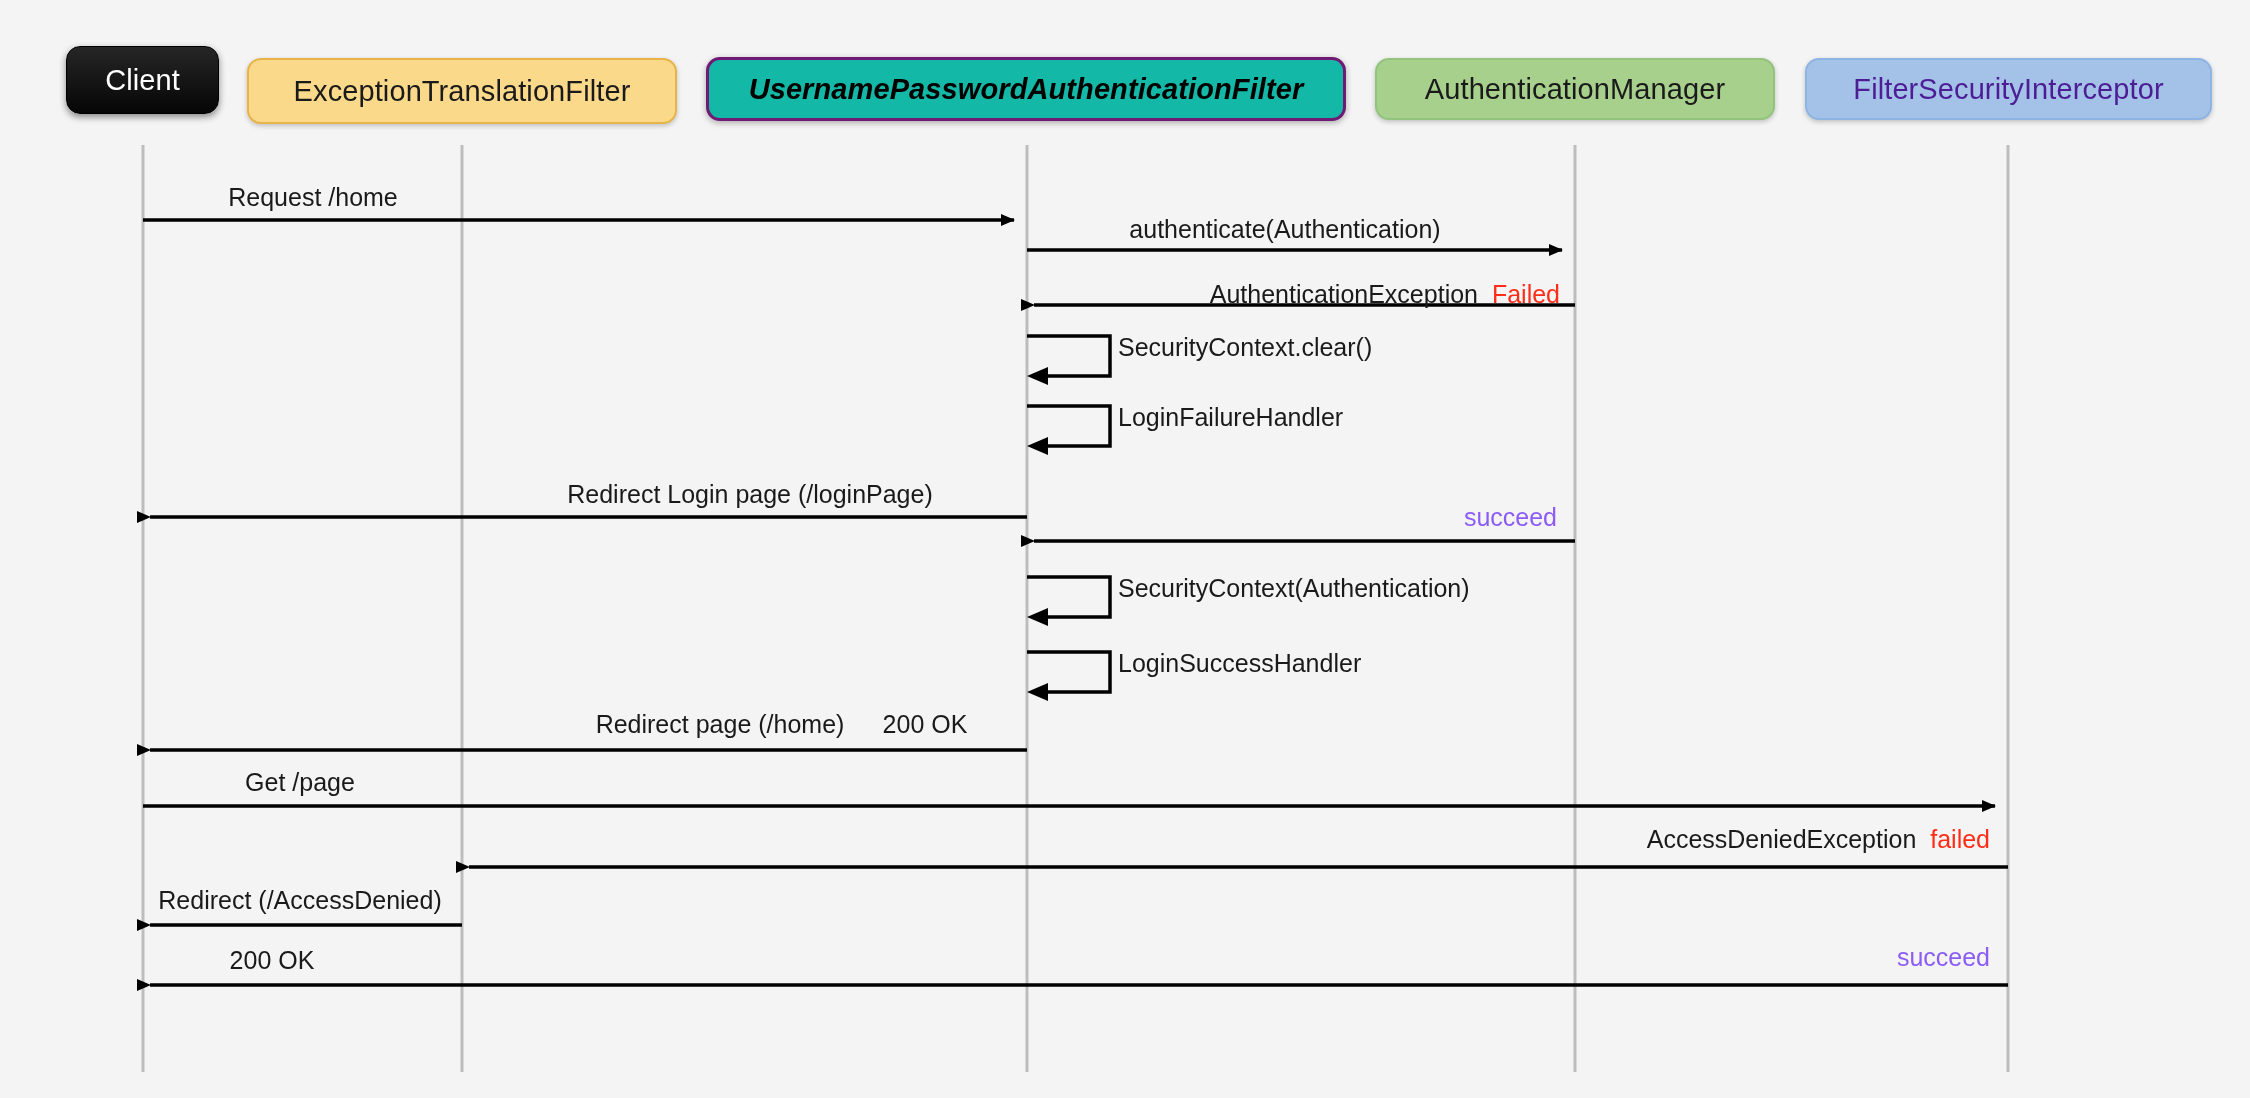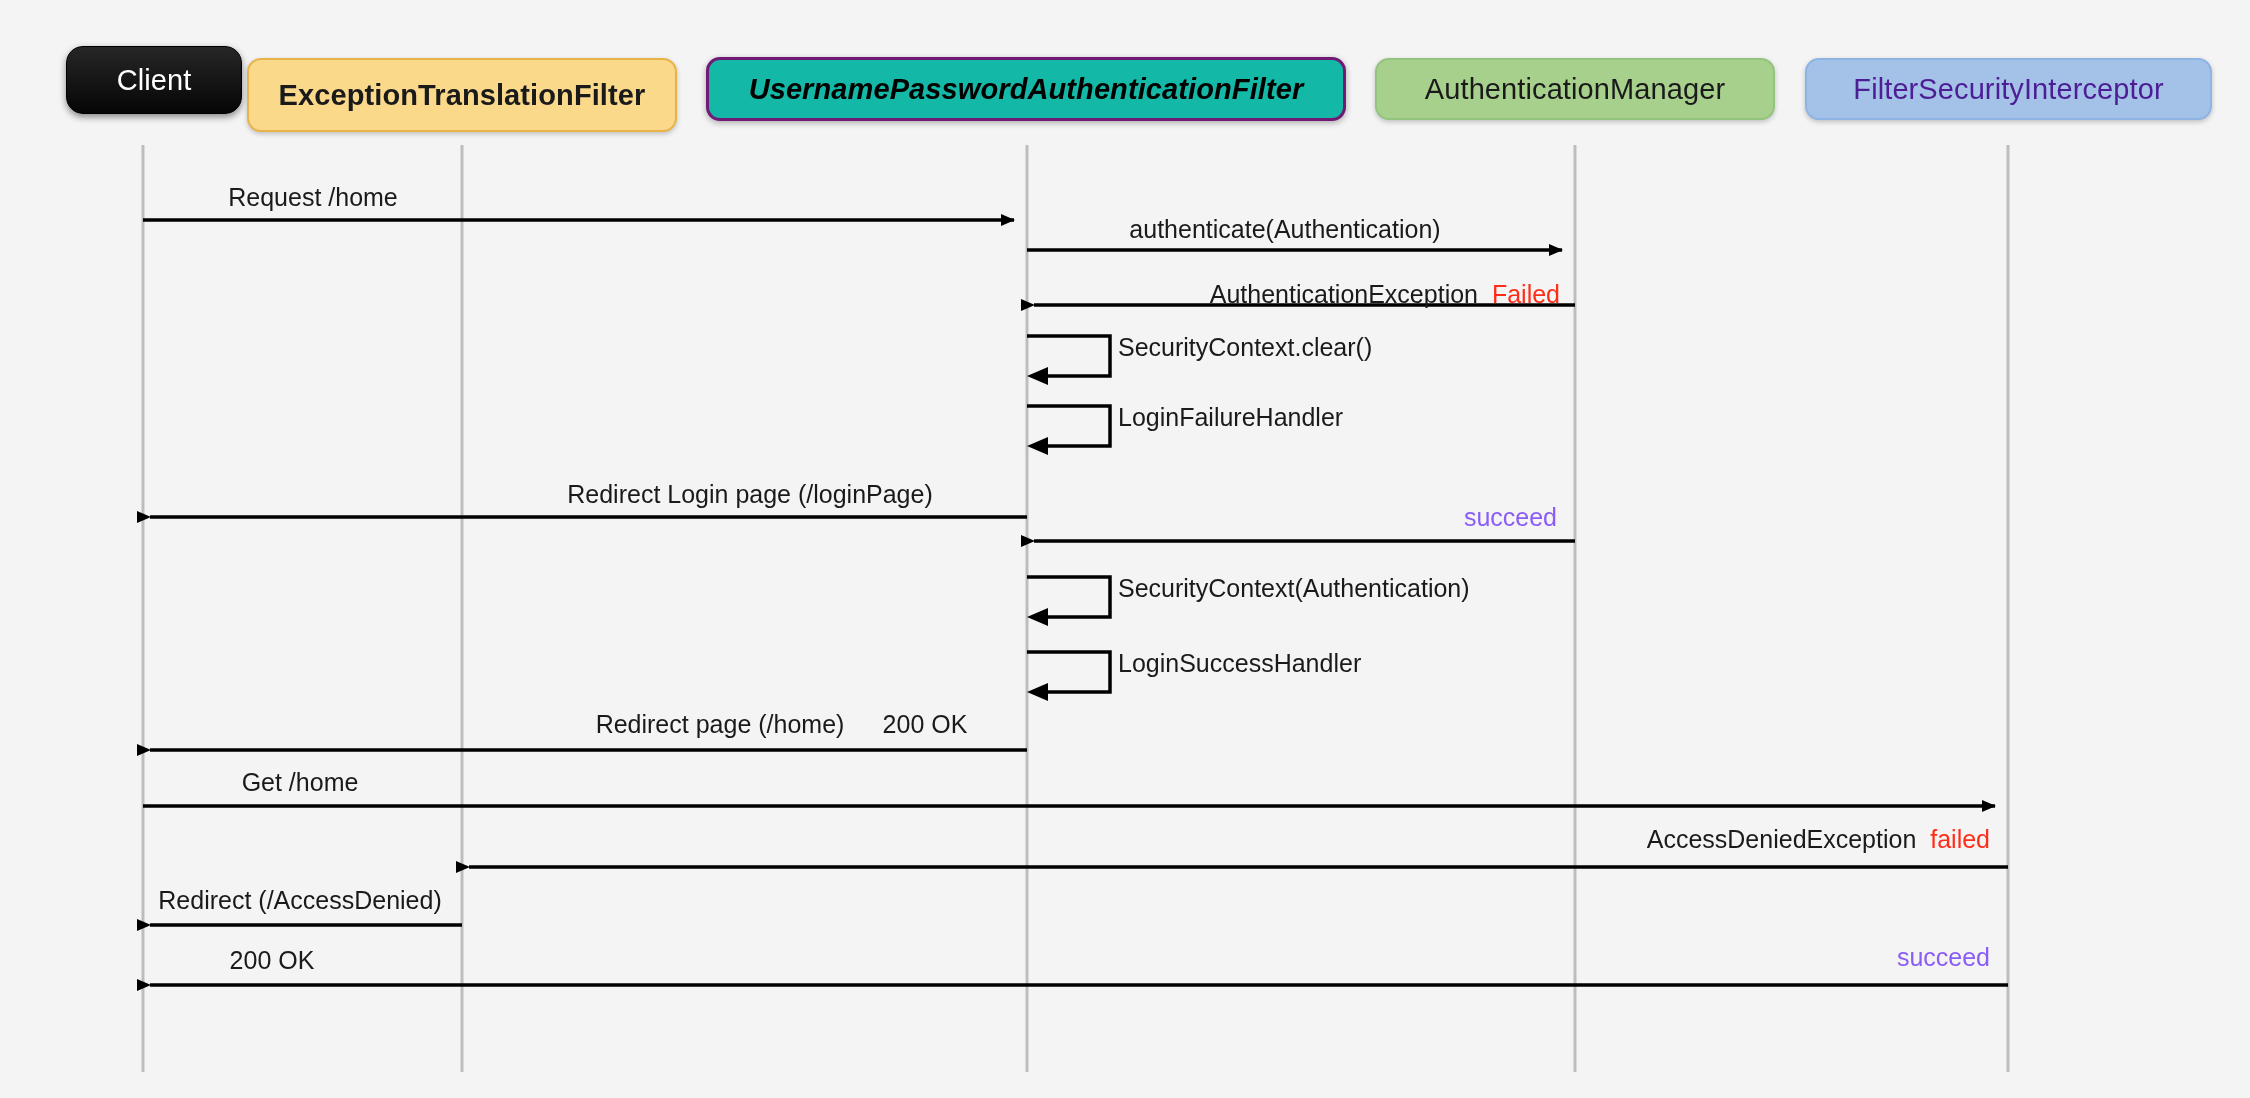--- a/index.html
+++ b/index.html
@@ -155,25 +155,25 @@
       <line class="msg-line" x1="143" y1="806" x2="1995" y2="806" marker-end="url(#arrow-right)"></line>
 
       <line class="msg-line" x1="2008" y1="867" x2="469" y2="867" marker-end="url(#arrow-left)"></line>
 
       <line class="msg-line" x1="462" y1="925" x2="150" y2="925" marker-end="url(#arrow-left)"></line>
 
       <line class="msg-line" x1="2008" y1="985" x2="150" y2="985" marker-end="url(#arrow-left)"></line>
     </g>
   </svg>
 
-  <div class="participant-box p-client" style="left:66px; top:46px; width:176px; height:68px;border-radius:17px;">
+  <div class="participant-box p-client" style="left:66px; top:46px; width:153px; height:68px;">
     <span class="participant-label">Client</span>
   </div>
 
-  <div class="participant-box p-etf" style="left:247px; top:58px; width:430px; height:74px;font-weight:bold;">
+  <div class="participant-box p-etf" style="left:247px; top:58px; width:430px; height:66px;">
     <span class="participant-label">ExceptionTranslationFilter</span>
   </div>
 
   <div class="participant-box p-upaf" style="left:706px; top:57px; width:640px; height:64px;">
     <span class="participant-label">UsernamePasswordAuthenticationFilter</span>
   </div>
 
   <div class="participant-box p-am" style="left:1375px; top:58px; width:400px; height:62px;">
     <span class="participant-label">AuthenticationManager</span>
   </div>
@@ -201,21 +201,21 @@
   </div>
 
   <div class="msg-label" style="left:1118px; top:576px;">SecurityContext(Authentication)</div>
 
   <div class="msg-label" style="left:1118px; top:651px;">LoginSuccessHandler</div>
 
   <div class="msg-label label-center" style="left:720px; top:712px;">Redirect page (/home)</div>
 
   <div class="msg-label label-center" style="left:925px; top:712px;">200 OK</div>
 
-  <div class="msg-label label-center" style="left:300px; top:770px;">Get /home</div>
+  <div class="msg-label label-center" style="left:300px; top:770px;">Get /page</div>
 
   <div class="msg-label label-right" style="left:1990px; top:827px;text-align:right;">
     <span>AccessDeniedException</span><span>&nbsp;&nbsp;</span><span class="status-failed-lc">failed</span>
   </div>
 
   <div class="msg-label label-center" style="left:300px; top:888px;">Redirect (/AccessDenied)</div>
 
   <div class="msg-label label-center" style="left:272px; top:948px;">200 OK</div>
 
   <div class="msg-label label-right" style="left:1990px; top:945px;">

